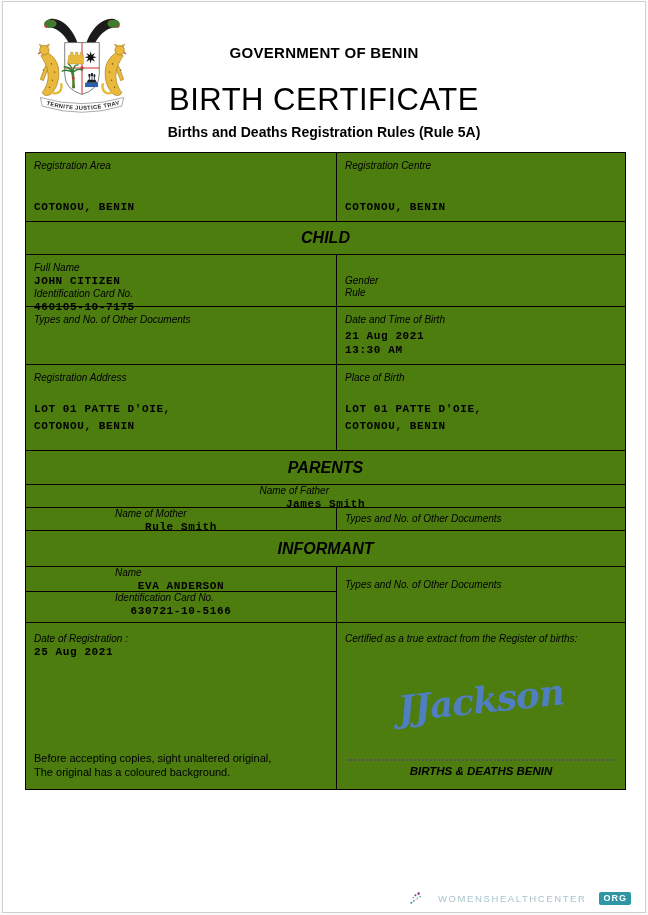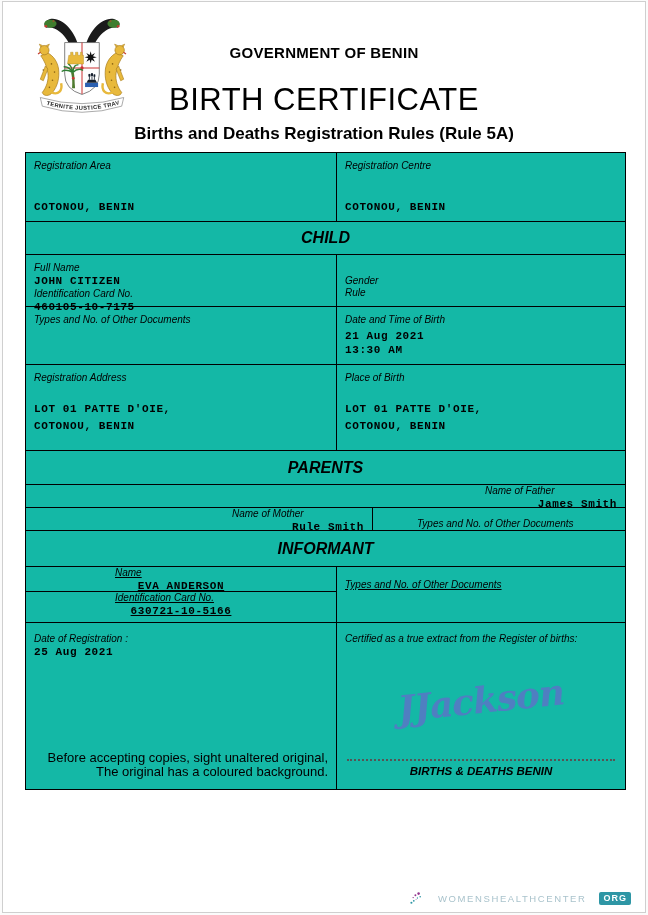--- a/index.html
+++ b/index.html
@@ -9,24 +9,24 @@
   }
   .page{position:absolute;left:2px;top:1px;width:642px;height:910px;
         background:#fff;border:1px solid #cfcfcf;}
   
   .logo{position:absolute;left:26px;top:9px;width:106px;height:114px;}
   .gov-line{position:absolute;top:42px;left:0;width:100%;text-align:center;
         font-size:15px;font-weight:bold;letter-spacing:.3px;}
   .main-title{position:absolute;top:80px;left:0;width:100%;text-align:center;
         font-size:31px;font-weight:normal;letter-spacing:.5px;}
   .sub-title{position:absolute;top:122px;left:0;width:100%;text-align:center;
-        font-size:17px;font-weight:bold;}
+        font-size:14px;font-weight:bold;}
   
   .cert{position:absolute;left:22px;top:150px;width:601px;border:1px solid #000;
-        box-sizing:border-box;background:#14b8a6;}
+        box-sizing:border-box;background:#4d7c0f;}
   .row{display:flex;border-bottom:1px solid #000;box-sizing:border-box;}
   .row:last-child{border-bottom:none;}
   .cl{width:311px;border-right:1px solid #000;box-sizing:border-box;}
   .cr{flex:1;box-sizing:border-box;}
   .nodiv{width:100%;}
   .pad{padding:7px 8px;}
   .lbl{font-style:italic;font-size:10px;line-height:12px;}
   .val{font-family:"Liberation Mono","DejaVu Sans Mono",monospace;
        font-weight:bold;font-size:11px;letter-spacing:.6px;line-height:14px;}
   .sec-hd{width:100%;text-align:center;font-weight:bold;font-style:italic;
@@ -34,28 +34,28 @@
   .lv{display:flex;align-items:baseline;flex-direction:column;}
   .lv .lbl{width:132px;flex:none;}
   .col{display:flex;flex-direction:column;justify-content:space-between;}
   
   .h70{height:69px;} .h34{height:33px;} .h53{height:52px;} .h59{height:58px;}
   .h87{height:86px;} .h35{height:34px;} .h24{height:23px;} .h37{height:36px;}
   .h167{height:166px;}
   .sub-row1{height:25px;border-bottom:1px solid #000;box-sizing:border-box;
        display:flex;align-items:center;padding:0 8px;}
   .sub-row2{height:31px;display:flex;align-items:center;padding:0 8px;}
-  .center-line{display:flex;align-items:flex-end;height:100%;padding:0 8px;box-sizing:border-box;margin-left:36px;}
+  .center-line{display:flex;align-items:center;height:100%;padding:0 8px;box-sizing:border-box;}
   
   .cert-right{display:flex;flex-direction:column;height:100%;box-sizing:border-box;}
   .sig-zone{flex:1;display:flex;align-items:center;justify-content:center;}
   .dotted{border-bottom:2px dotted #555;margin:0 10px;}
   .registrar{ text-align:center;font-weight:bold;font-style:italic;font-size:11.5px;
        line-height:15px;padding:3px 0 10px 0;}
-  .note{font-size:13px;line-height:14px;padding:0 8px 10px 8px;text-align:right;}
+  .note{font-size:11px;line-height:14px;padding:0 8px 10px 8px;}
   
   .wm{position:absolute;right:14px;bottom:6px;display:flex;align-items:center;gap:13px;}
   .wm-text{font-size:9.5px;letter-spacing:1.6px;color:#a9c3cc;}
   .wm-badge{background:#2e96a5;color:#fff;font-size:9px;font-weight:bold;
        letter-spacing:1px;padding:1px 4px 2px 4px;border-radius:2px;}
 </style>
 </head>
 <body>
 
 <div class="page">
@@ -209,21 +209,21 @@
       </div>
       <div class="cr center-line">
         <span class="lbl">Types and No. of Other Documents</span>
       </div>
     </div>
 
     <div class="row h37">
       <div class="sec-hd">INFORMANT</div>
     </div>
 
-    <div class="row" style="height:56px;text-decoration:underline;">
+    <div class="row" style="height:56px;">
       <div class="cl">
         <div class="sub-row1 lv" style="align-items:center;">
           <span class="lbl">Name</span>
           <span class="val">EVA ANDERSON</span>
         </div>
         <div class="sub-row2 lv" style="align-items:center;">
           <span class="lbl">Identification Card No.</span>
           <span class="val">630721-10-5166</span>
         </div>
       </div>

